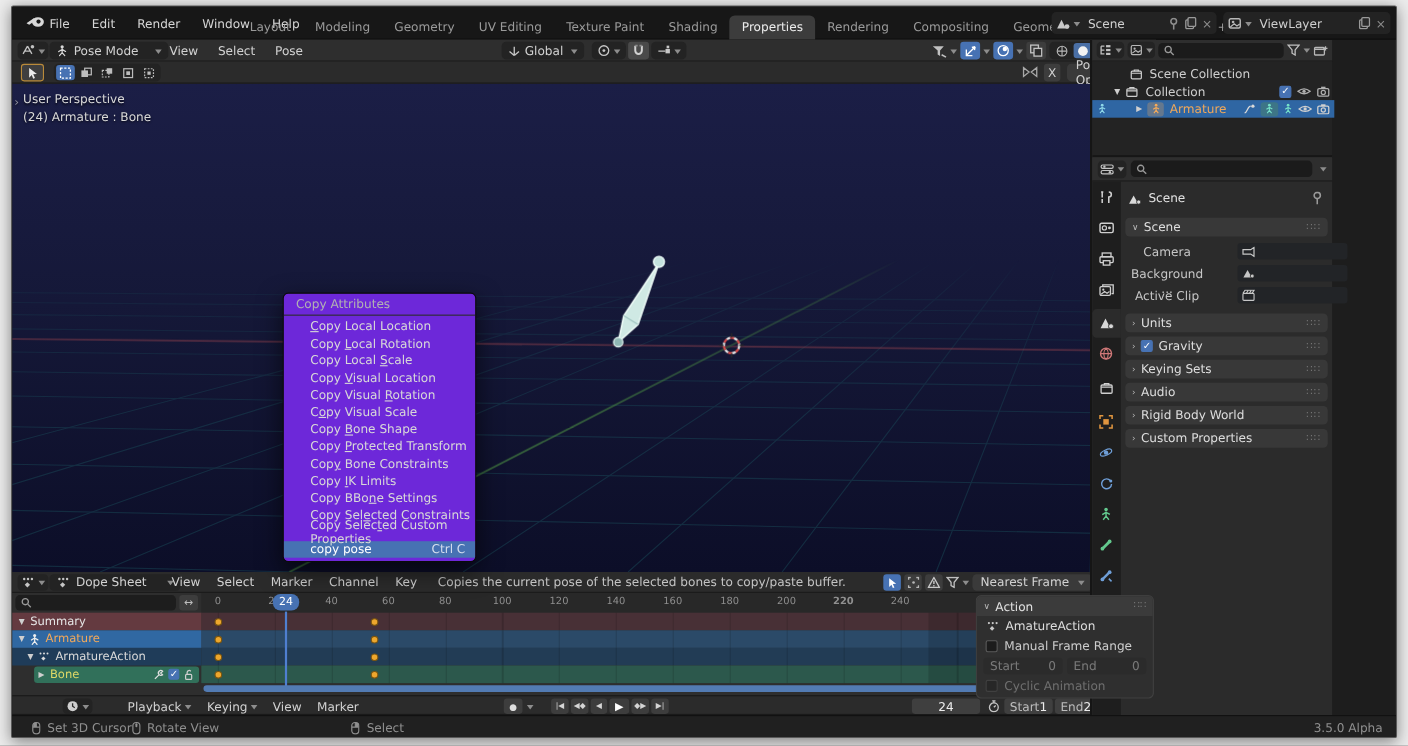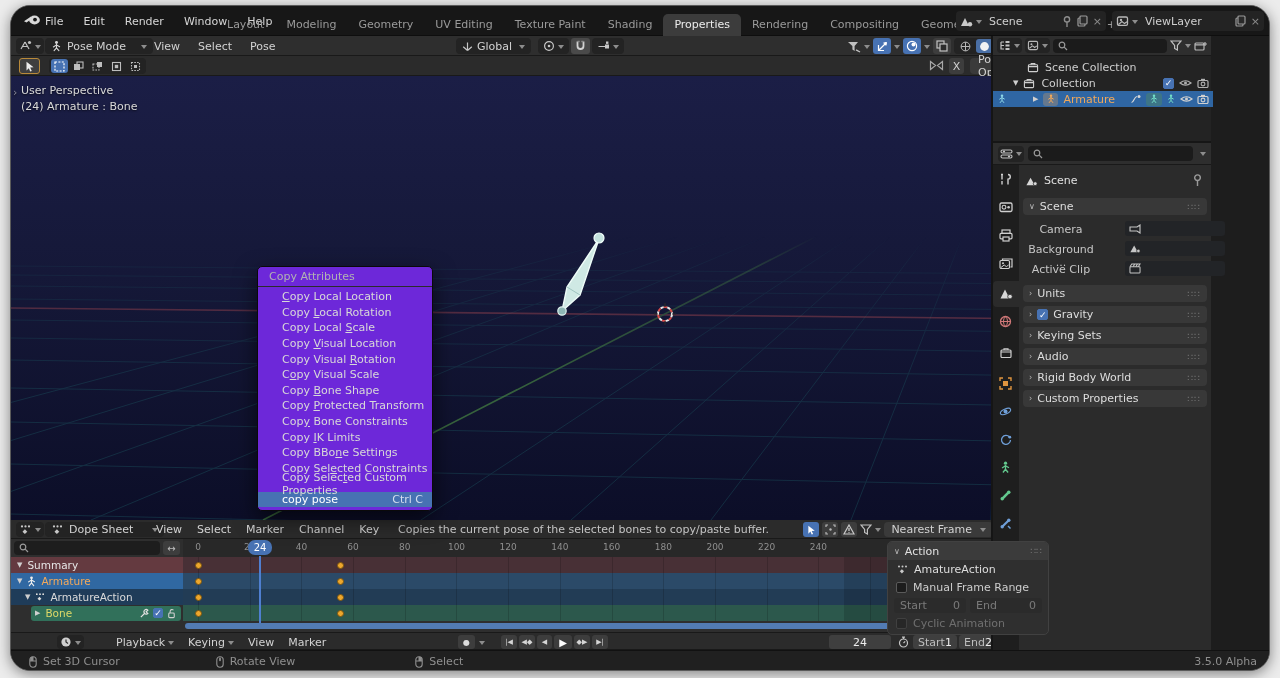--- a/index.html
+++ b/index.html
@@ -1,21 +1,21 @@
 <!DOCTYPE html>
 <html><head>
 <meta charset="utf-8">
 <style>
   *{box-sizing:border-box;margin:0;padding:0}
   html,body{overflow:hidden}
   body{width:1280px;height:678px;position:relative;background:#ececec;
        font-family:"DejaVu Sans",sans-serif;font-size:11px;color:#d2d2d2}
   .abs{position:absolute}
   .window{position:absolute;left:10px;top:5px;width:1260px;height:666px;background:#1d1d1d;
-          border-radius:20px;overflow:hidden;border:1px solid #5a5a5a;box-shadow:0 3px 14px rgba(0,0,0,.45)}
+          border-radius:2px;overflow:hidden;border:1px solid #5a5a5a;box-shadow:0 3px 14px rgba(0,0,0,.45)}
   
   .cr{width:0;height:0;border:3px solid transparent;border-top:4px solid #8d8d8d;display:inline-block;margin-left:3px;transform:translateY(2px)}
   .flex{display:flex;align-items:center}
   .btn{background:#3d3d3d;border-radius:3px;display:flex;align-items:center;justify-content:center}
   .pill{background:#232323;border-radius:4px;display:flex;align-items:center}
   .tri{font-size:7px;color:#cfcfcf}
   u{text-decoration:underline;text-underline-offset:1px}
   svg{display:block}
   
   .topbar{position:absolute;left:0;top:0;width:1260px;height:30px;background:#171717;border-bottom:1px solid #0e0e0e}
@@ -472,21 +472,21 @@
         <span class="tick" style="left: 238.7px;">20</span>
         <span class="tick" style="left: 290.4px;">40</span>
         <span class="tick" style="left: 342.1px;">60</span>
         <span class="tick" style="left: 393.8px;">80</span>
         <span class="tick" style="left: 445.5px;">100</span>
         <span class="tick" style="left: 497.2px;">120</span>
         <span class="tick" style="left: 548.9px;">140</span>
         <span class="tick" style="left: 600.6px;">160</span>
         <span class="tick" style="left: 652.3px;">180</span>
         <span class="tick" style="left: 704px;">200</span>
-        <span class="tick" style="left: 755.7px;">220</span>
+        <span class="tick" style="left: 755.7px; font-weight: bold;">220</span>
         <span class="tick" style="left: 807.4px;">240</span>
       </div>
 
     <div class="pill abs" style="left:3px;top:2px;width:146px;height:14px;background:#1d1d1d;padding:0 5px;gap:4px">
       <svg width="10" height="10" viewBox="0 0 10 10">
           <circle cx="4" cy="4" r="2.8" fill="none" stroke="#9a9a9a" stroke-width="1.2"></circle>
           <path d="M6.2 6.2 L9 9" stroke="#9a9a9a" stroke-width="1.2"></path>
         </svg>
     </div>
     <div class="btn abs" style="left:152px;top:2px;width:17px;height:14px;color:#bdbdbd;font-size:10px">
@@ -975,21 +975,21 @@
     <span class="flex" style="margin-left:18px">
       <span class="mouse">
           <svg width="8" height="12" viewBox="0 0 8 12">
             <rect x="0.8" y="0.8" width="6.4" height="10.4" rx="3" fill="none" stroke="#8f8f8f" stroke-width="1.1"></rect>
             <path d="M1 5 h6 M4 1 v4" stroke="#8f8f8f" stroke-width="1"></path>
             <path d="M1.2 1.6 a3 3 0 0 1 2.8 -0.8 v4.2 h-2.8 Z" fill="#8f8f8f"></path>
           </svg>
         </span>
       <span>Set 3D Cursor</span>
     </span>
-    <span class="flex" style="margin-left:96px">
+    <span class="flex" style="">
       <span class="mouse">
           <svg width="8" height="12" viewBox="0 0 8 12">
             <rect x="0.8" y="0.8" width="6.4" height="10.4" rx="3" fill="none" stroke="#8f8f8f" stroke-width="1.1"></rect>
             <rect x="3.1" y="1.6" width="1.8" height="3.6" rx="0.9" fill="#8f8f8f"></rect>
           </svg>
         </span>
       <span>Rotate View</span>
     </span>
     <span class="flex" style="margin-left:120px">
       <span class="mouse">

